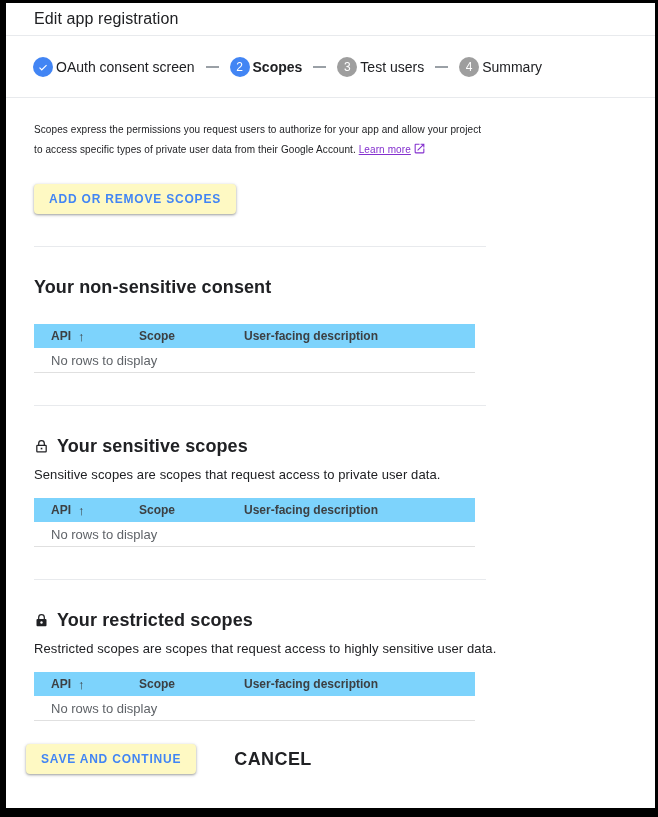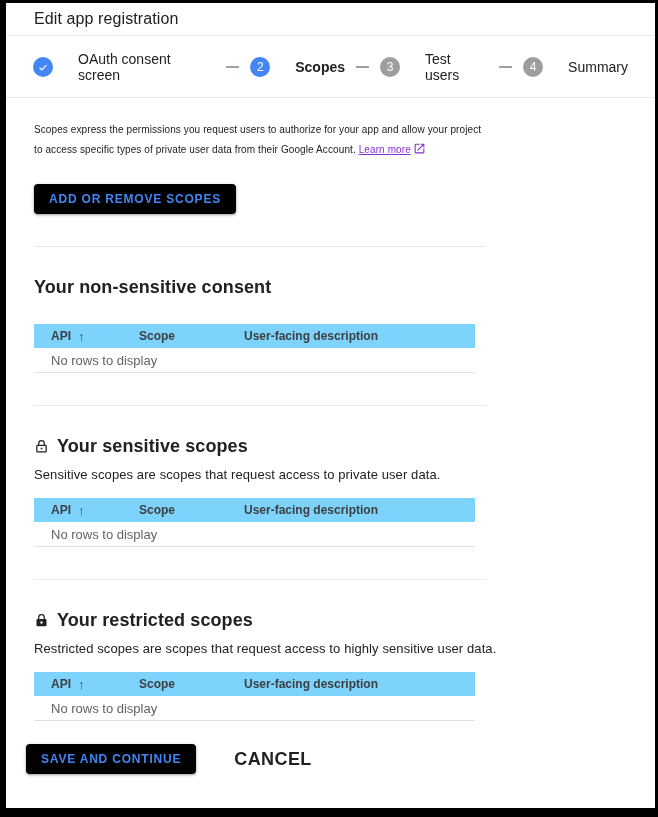--- a/index.html
+++ b/index.html
@@ -27,21 +27,21 @@
   .titlebar h1 { font-size: 16px; font-weight: 400; letter-spacing: .1px; }
 
   
   .stepper {
     height: 62px;
     display: flex; align-items: center;
     padding: 0 27px;
     border-bottom: 1px solid #e8eaed;
     font-size: 14px;
   }
-  .step { display: flex; align-items: center; gap: 25px; cursor: pointer; }
+  .step { display: flex; align-items: center; gap: 3px; cursor: pointer; }
   .circle {
     width: 20px; height: 20px; border-radius: 50%;
     display: flex; align-items: center; justify-content: center;
     color: #fff; font-size: 12px; font-weight: 500; flex: none;
   }
   .circle.blue { background: #4285f4; }
   .circle.gray { background: #9e9e9e; }
   .step-label { color: #202124; }
   .step.active .step-label { font-weight: 700; }
   .connector { width: 13px; height: 2px; background: #9aa0a6; margin: 0 11px; flex: none; }
@@ -53,21 +53,21 @@
     max-width: 452px;
     font-size: 10px; line-height: 20px; letter-spacing: .1px;
   }
   .learn-more { color: #8430ce; text-decoration: underline; cursor: pointer; white-space: nowrap; }
   .ext-icon { vertical-align: -2px; margin-left: 2px; }
 
   .btn-raised {
     margin-top: 24px;
     height: 30px;
     padding: 0 15px;
-    background: #000000;
+    background: #fef9c3;
     border: none; border-radius: 4px;
     color: #4285f4;
     font-family: inherit; font-size: 12px; font-weight: 700; letter-spacing: .8px;
     box-shadow: 0 1px 2px rgba(60,64,67,.35), 0 1px 3px 1px rgba(60,64,67,.15);
     cursor: pointer;
   }
 
   .divider { margin-top: 32px; width: 452px; border-top: 1px solid #e8eaed; height: 0; }
 
   .section-title {

